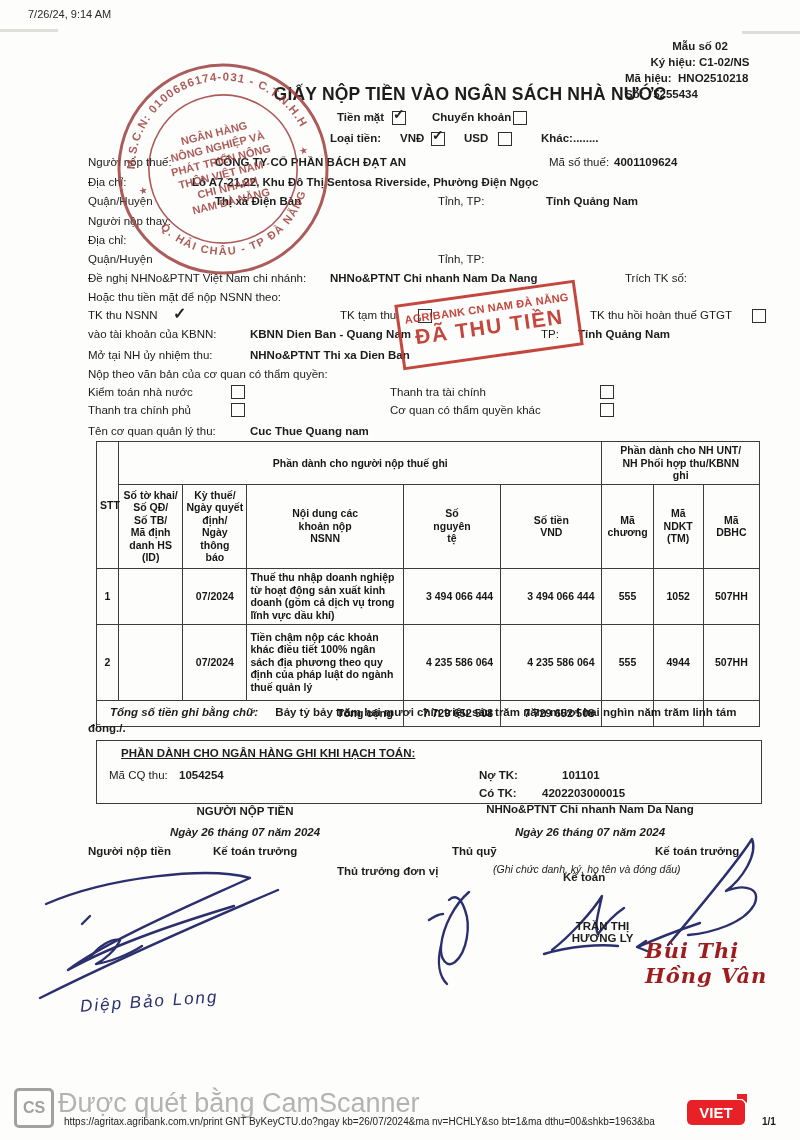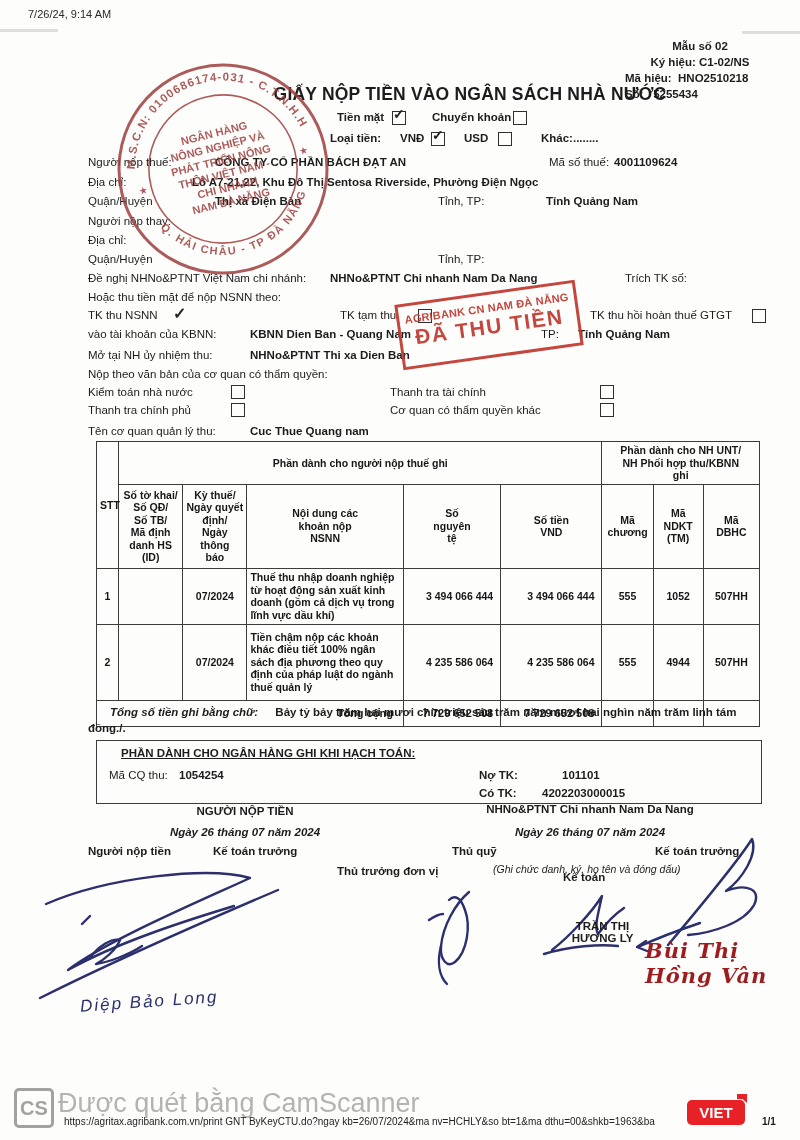--- a/index.html
+++ b/index.html
@@ -28,21 +28,21 @@
       border:3.2px solid #c0392f;transform:rotate(-8deg);color:#c0392f;text-align:center;
       opacity:.93;background:rgba(255,255,255,0.0);}
   .stamp-rect .l1{font-size:11px;font-weight:bold;margin-top:7px;letter-spacing:.2px;}
   .stamp-rect .l2{font-size:21px;font-weight:bold;letter-spacing:1.5px;margin-top:1px;}
   .sig path{fill:none;stroke:#2c2f6d;stroke-width:2.4;stroke-linecap:round;stroke-linejoin:round;}
   .handname{color:#2c2f6d;font-size:17px;font-style:italic;letter-spacing:2px;transform:rotate(-4deg);}
   .redname{color:#9e1b1e;font-size:21px;font-weight:bold;font-style:italic;
       font-family:"DejaVu Serif",serif;letter-spacing:1px;}
   .csbar{color:#b3b3b1;font-size:27px;}
   .csicon{width:34px;height:34px;border:3px solid #a2a2a0;border-radius:5px;color:#a2a2a0;
-      font-weight:bold;font-size:20px;line-height:34px;text-align:center;}
+      font-weight:bold;font-size:16px;line-height:34px;text-align:center;}
   .urltxt{font-size:10px;color:#232323;white-space:nowrap;overflow:hidden;}
   .vietbadge{position:absolute;left:687px;top:1100px;width:58px;height:25px;background:#e82127;
       border-radius:5px;color:#fff;font-weight:bold;font-size:15px;text-align:center;line-height:25px;}
   .vietflag{position:absolute;left:737px;top:1094px;width:10px;height:9px;background:#e82127;
       clip-path:polygon(0 0,100% 0,100% 100%,55% 55%,0 55%);}
 </style>
 </head>
 <body>
 
 <div class="page">

